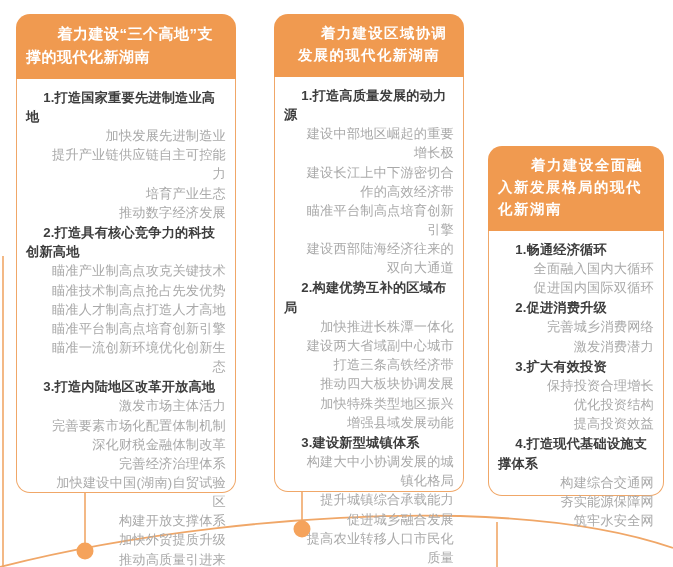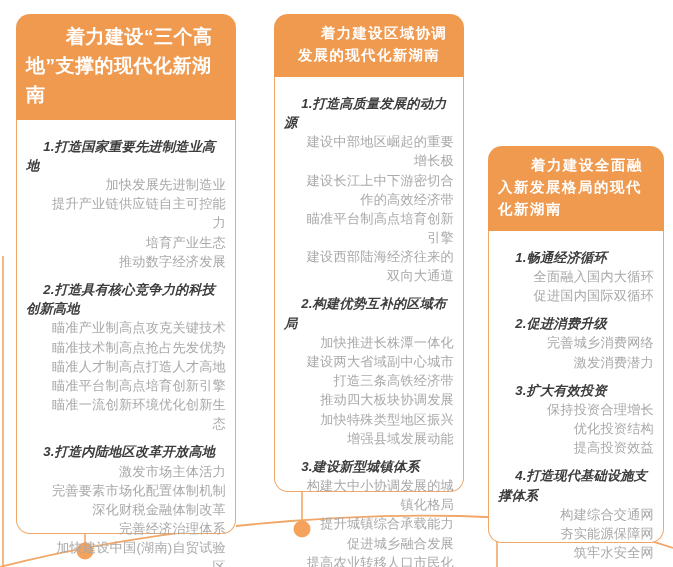--- a/index.html
+++ b/index.html
@@ -57,47 +57,46 @@
     border-bottom-right-radius: 14px;
     padding: 8px 9px 10px 9px;
     background: #ffffff;
   }
 
   .sec-title {
     color: #3d3d3d;
     font-weight: bold;
     line-height: 1.46;
     text-indent: 1.3em;
-    margin: 9px 0 0 0;
+    margin: 1px 0 0 0;
     letter-spacing: 0.2px;
-    font-style: italic;
   }
   .sec-item {
     color: #a9a9a9;
     line-height: 1.45;
     text-indent: 1.3em;
     margin: 0;
     letter-spacing: 0.2px;
     text-align: right;
   }
 
   
   #card-1 { left: 16px;  top: 14px;  width: 220px; }
-  #card-1 .card-header { font-size: 19px; }
+  #card-1 .card-header { font-size: 15px; }
   #card-1 .card-body   { height: 414px; font-size: 13.2px; }
 
   
   #card-2 { left: 274px; top: 14px;  width: 190px; }
   #card-2 .card-header { font-size: 14.4px; letter-spacing: 1.4px; text-align: center; }
   #card-2 .card-body   { height: 415px; font-size: 13.2px; }
 
   
   #card-3 { left: 488px; top: 146px; width: 176px; border-radius: 26px; }
   #card-3 .card-header { font-size: 14.4px; letter-spacing: 1.6px; text-indent: 2.3em; }
-  #card-3 .card-body   { height: 312px; font-size: 13.2px; }
+  #card-3 .card-body   { height: 265px; font-size: 13.2px; }
 </style>
 </head>
 <body>
 
 <div id="stage">
 
   <svg id="connectors" viewBox="0 0 673 567" width="673" height="567" xmlns="http://www.w3.org/2000/svg">
 
     <line x1="3" y1="256" x2="3" y2="567" stroke="#F0A768" stroke-width="1.6"></line>
 

